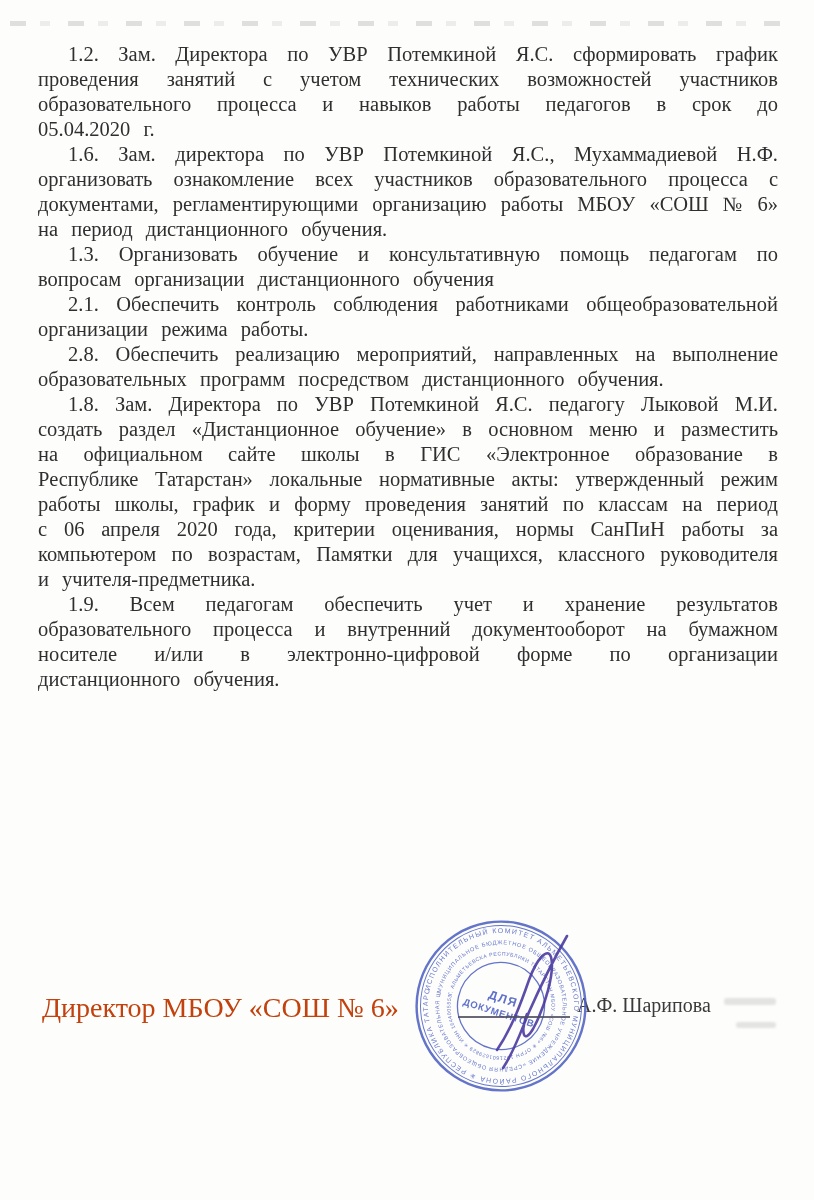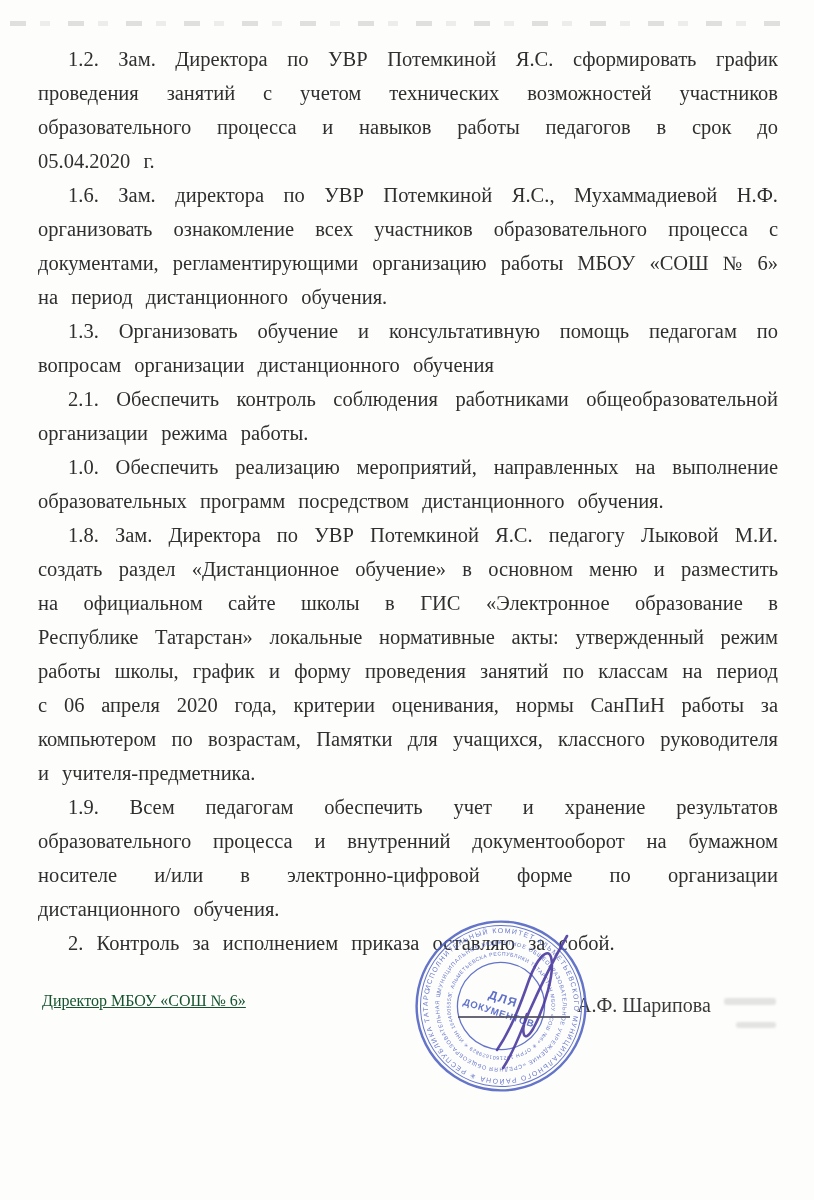--- a/index.html
+++ b/index.html
@@ -13,28 +13,28 @@
   
   .scan-smudge{
     position:absolute;left:10px;top:21px;width:780px;height:5px;
     background:repeating-linear-gradient(90deg,
       rgba(90,90,90,.18) 0 16px, rgba(0,0,0,0) 16px 30px,
       rgba(120,120,120,.12) 30px 40px, rgba(0,0,0,0) 40px 58px);
     filter:blur(.7px);
   }
   .doc-body{
     position:absolute;left:38px;top:42px;width:740px;
-    font-size:20.5px;line-height:34px;color:#2f2f2f;
+    font-size:20.5px;line-height:25px;color:#2f2f2f;
     text-align:justify;word-spacing:8px;
   }
   .doc-body p{margin:0;text-indent:30px;}
   .sign-row{position:absolute;left:0;top:992px;width:814px;height:30px;}
   .director{
     position:absolute;left:42px;top:0;
-    font-size:16px;color:#14532d;white-space:nowrap;text-decoration:underline;
+    font-size:28px;color:#c2410c;white-space:nowrap;
   }
   .signer{
     position:absolute;left:577px;top:2px;
     font-size:20px;color:#3a3a3a;white-space:nowrap;
   }
   .stamp-svg{position:absolute;left:414px;top:919px;opacity:.88;}
   .stamp-ring-line{fill:none;stroke:#4f62c2;}
   .stamp-text{font-family:"Liberation Sans", sans-serif;fill:#5668c6;}
   .stamp-center{font-family:"Liberation Sans", sans-serif;fill:#4a5ec4;font-weight:bold;}
   .sig-svg{position:absolute;left:455px;top:928px;}
@@ -54,24 +54,23 @@
 
 <div class="page">
 
   <div class="scan-smudge"></div>
 
   <div class="doc-body">
     <p>1.2. Зам. Директора по УВР Потемкиной Я.С. сформировать график проведения занятий с учетом технических возможностей участников образовательного процесса и навыков работы педагогов в срок до 05.04.2020 г.</p>
     <p>1.6. Зам. директора по УВР Потемкиной Я.С., Мухаммадиевой Н.Ф. организовать ознакомление всех участников образовательного процесса с документами, регламентирующими организацию работы МБОУ «СОШ № 6» на период дистанционного обучения.</p>
     <p>1.3. Организовать обучение и консультативную помощь педагогам по вопросам организации дистанционного обучения</p>
     <p>2.1. Обеспечить контроль соблюдения работниками общеобразовательной организации режима работы.</p>
-    <p>1.0. Обеспечить реализацию мероприятий, направленных на выполнение образовательных программ посредством дистанционного обучения.</p>
+    <p>2.8. Обеспечить реализацию мероприятий, направленных на выполнение образовательных программ посредством дистанционного обучения.</p>
     <p>1.8. Зам. Директора по УВР Потемкиной Я.С. педагогу Лыковой М.И. создать раздел «Дистанционное обучение» в основном меню  и разместить на официальном сайте школы в ГИС «Электронное образование в Республике Татарстан» локальные нормативные акты: утвержденный режим работы школы, график и форму проведения  занятий по классам  на период с 06 апреля 2020 года, критерии оценивания, нормы СанПиН работы за компьютером по возрастам, Памятки для учащихся, классного руководителя и учителя-предметника.</p>
     <p>1.9. Всем педагогам обеспечить учет и хранение результатов образовательного процесса и внутренний документооборот на бумажном носителе и/или в электронно-цифровой форме по организации дистанционного обучения.</p>
-    <p>2. Контроль за исполнением приказа оставляю за собой.</p>
   </div>
 
   <div class="sign-row">
     <span class="director">Директор МБОУ «СОШ № 6»</span>
     <span class="signer">А.Ф. Шарипова</span>
   </div>
 
   <svg class="stamp-svg" width="174" height="174" viewBox="-100 -100 200 200" aria-hidden="true">
     <defs>
       <path id="ring-r84" d="M -84,0 A 84,84 0 1,1 84,0 A 84,84 0 1,1 -84,0" fill="none"></path>

